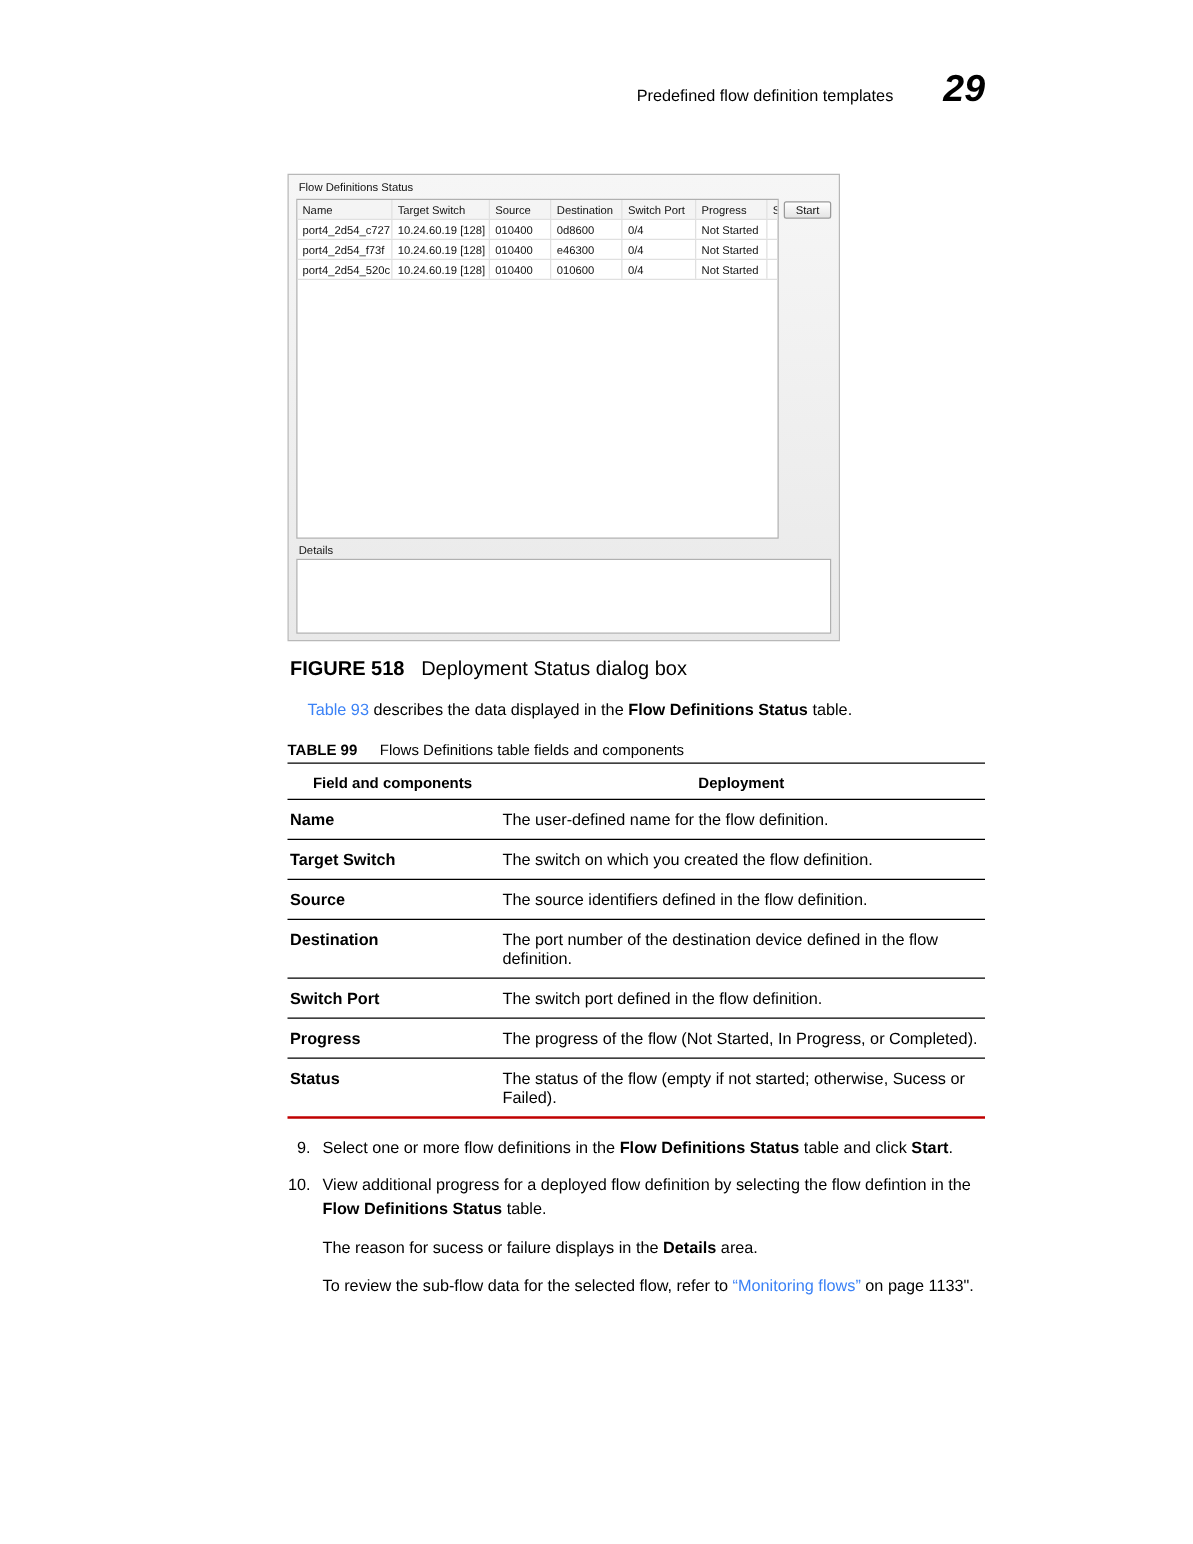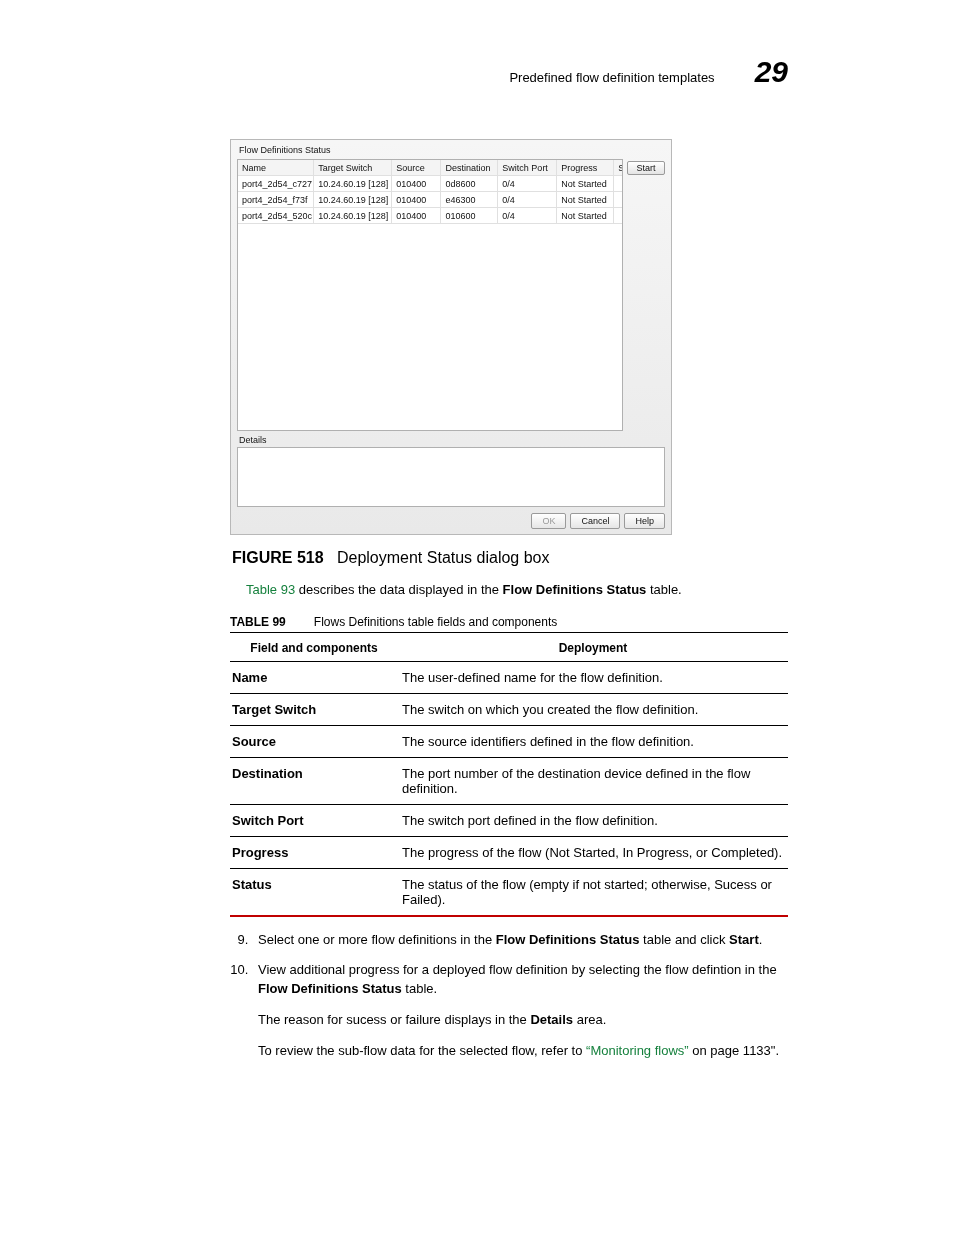--- a/index.html
+++ b/index.html
@@ -103,24 +103,24 @@
     border:1px solid #9a9a9a;
     background:linear-gradient(#ffffff,#e6e6e6);
     border-radius:2px;
   }
   .dlg-btn.disabled { color:#9a9a9a; }
 
   
   .fig-caption { font-size:16px; margin: 14px 0 14px 2px; }
   .fig-caption .num { font-weight:bold; }
   .body-p { margin: 10px 0 16px 16px; font-size:13px; line-height:1.35; }
-  .link { color:#15803d; }
+  .link { color:#3b82f6; }
 
   .table-caption-row {
-    display:flex; align-items:baseline; gap:28px;
+    display:flex; align-items:baseline; gap:18px;
     border-bottom: 0.5px solid #000;
     padding-bottom: 3px;
     margin-top: 4px;
   }
   .table-num { font-weight:bold; font-size:12px; }
   .table-title { font-size:12px; }
 
   .doc-table { width:100%; border-collapse: collapse; font-size:13px; margin-top:0;}
   .doc-table th {
     text-align:center; font-weight:bold; font-size:12px;
@@ -188,25 +188,20 @@
           <div class="fd-cell c-dst">010600</div>
           <div class="fd-cell c-spt">0/4</div>
           <div class="fd-cell c-prg">Not Started</div>
           <div class="fd-cell c-sts"></div>
         </div>
       </div>
       <div class="start-btn">Start</div>
     </div>
     <div class="details-label">Details</div>
     <div class="details-box"></div>
-    <div class="bottom-btns">
-      <div class="dlg-btn disabled">OK</div>
-      <div class="dlg-btn">Cancel</div>
-      <div class="dlg-btn">Help</div>
-    </div>
   </div>
 
   <div class="fig-caption">
     <span class="num">FIGURE 518</span>&nbsp;&nbsp;&nbsp;<span>Deployment Status dialog box</span>
   </div>
 
   <p class="body-p">
     <span class="link">Table 93</span><span> describes the data displayed in the </span><span class="bold">Flow Definitions Status</span><span> table.</span>
   </p>
 

